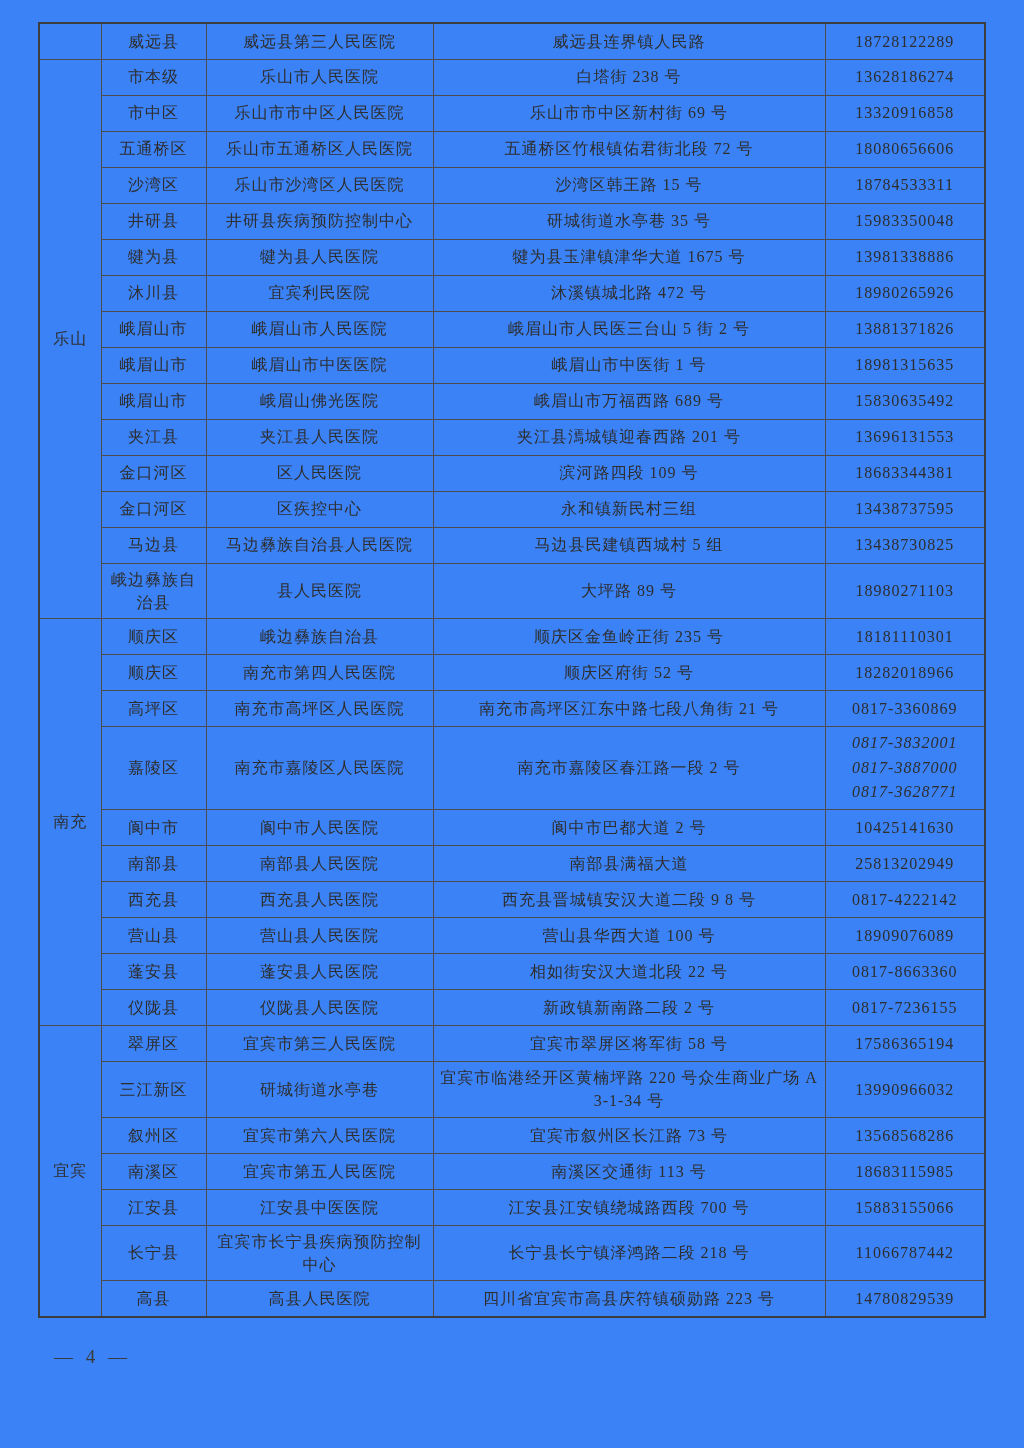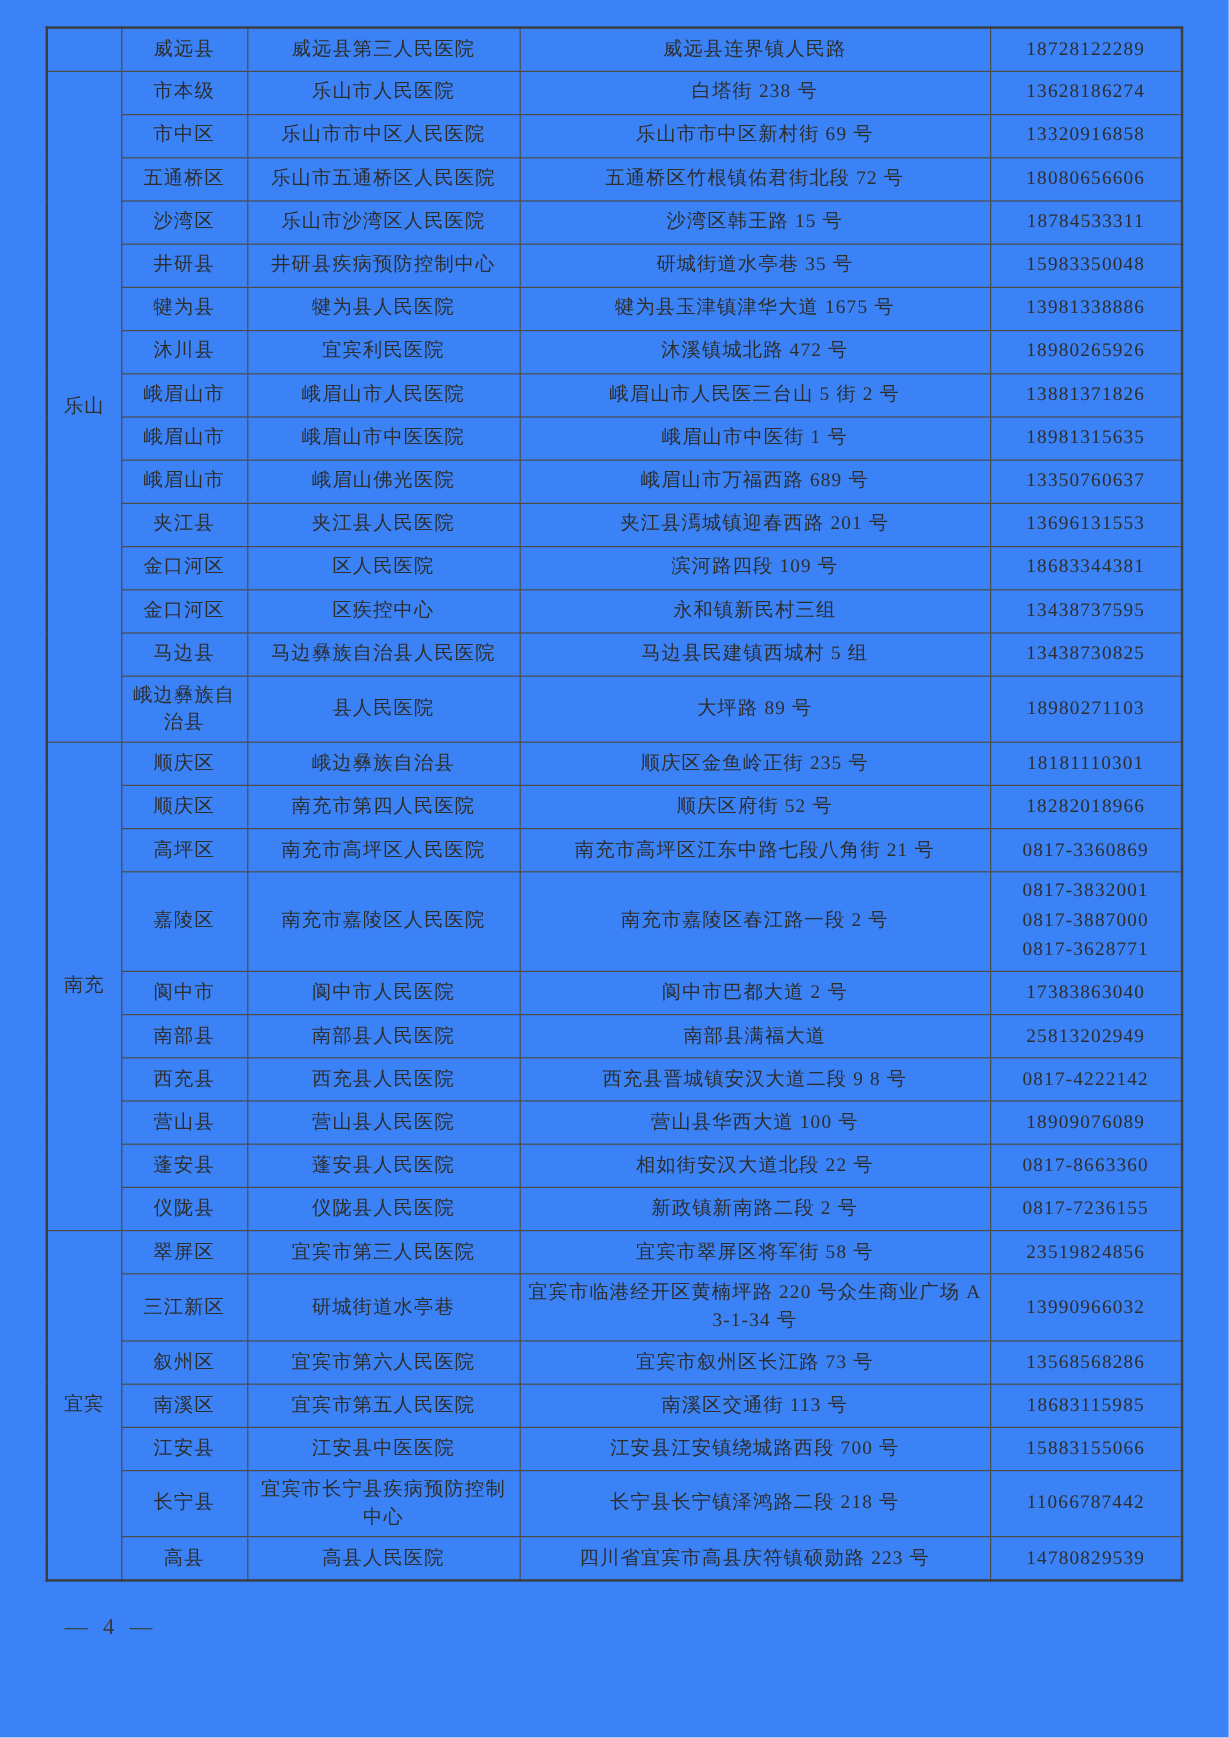--- a/index.html
+++ b/index.html
@@ -45,20 +45,21 @@
   }
   td.address-cell {
     padding: 4px 8px;
   }
   td.phone-cell {
     font-size: 16.5px;
     letter-spacing: 0.5px;
   }
   .phone-line {
     line-height: 1.55;
+    font-style: italic;
   }
   .footer {
     position: absolute;
     left: 54px;
     top: 1346px;
     font-size: 19px;
     letter-spacing: 4px;
     color: #3a3a3a;
   }
 </style>
@@ -135,21 +136,21 @@
         <tr>
           <td class="district-cell">峨眉山市</td>
           <td class="facility-cell">峨眉山市中医医院</td>
           <td class="address-cell">峨眉山市中医街 1 号</td>
           <td class="phone-cell">18981315635</td>
         </tr>
         <tr>
           <td class="district-cell">峨眉山市</td>
           <td class="facility-cell">峨眉山佛光医院</td>
           <td class="address-cell">峨眉山市万福西路 689 号</td>
-          <td class="phone-cell">13350760637</td>
+          <td class="phone-cell">15830635492</td>
         </tr>
         <tr>
           <td class="district-cell">夹江县</td>
           <td class="facility-cell">夹江县人民医院</td>
           <td class="address-cell">夹江县漹城镇迎春西路 201 号</td>
           <td class="phone-cell">13696131553</td>
         </tr>
         <tr>
           <td class="district-cell">金口河区</td>
           <td class="facility-cell">区人民医院</td>
@@ -200,21 +201,21 @@
           <td class="phone-cell">
             <div class="phone-line">0817-3832001</div>
             <div class="phone-line">0817-3887000</div>
             <div class="phone-line">0817-3628771</div>
           </td>
         </tr>
         <tr>
           <td class="district-cell">阆中市</td>
           <td class="facility-cell">阆中市人民医院</td>
           <td class="address-cell">阆中市巴都大道 2 号</td>
-          <td class="phone-cell">17383863040</td>
+          <td class="phone-cell">10425141630</td>
         </tr>
         <tr>
           <td class="district-cell">南部县</td>
           <td class="facility-cell">南部县人民医院</td>
           <td class="address-cell">南部县满福大道</td>
           <td class="phone-cell">25813202949</td>
         </tr>
         <tr>
           <td class="district-cell">西充县</td>
           <td class="facility-cell">西充县人民医院</td>
@@ -237,21 +238,21 @@
           <td class="district-cell">仪陇县</td>
           <td class="facility-cell">仪陇县人民医院</td>
           <td class="address-cell">新政镇新南路二段 2 号</td>
           <td class="phone-cell">0817-7236155</td>
         </tr>
         <tr>
           <td class="city-cell" rowspan="7">宜宾</td>
           <td class="district-cell">翠屏区</td>
           <td class="facility-cell">宜宾市第三人民医院</td>
           <td class="address-cell">宜宾市翠屏区将军街 58 号</td>
-          <td class="phone-cell">23519824856</td>
+          <td class="phone-cell">17586365194</td>
         </tr>
         <tr>
           <td class="district-cell">三江新区</td>
           <td class="facility-cell">研城街道水亭巷</td>
           <td class="address-cell">宜宾市临港经开区黄楠坪路 220 号众生商业广场 A3-1-34 号</td>
           <td class="phone-cell">13990966032</td>
         </tr>
         <tr>
           <td class="district-cell">叙州区</td>
           <td class="facility-cell">宜宾市第六人民医院</td>

